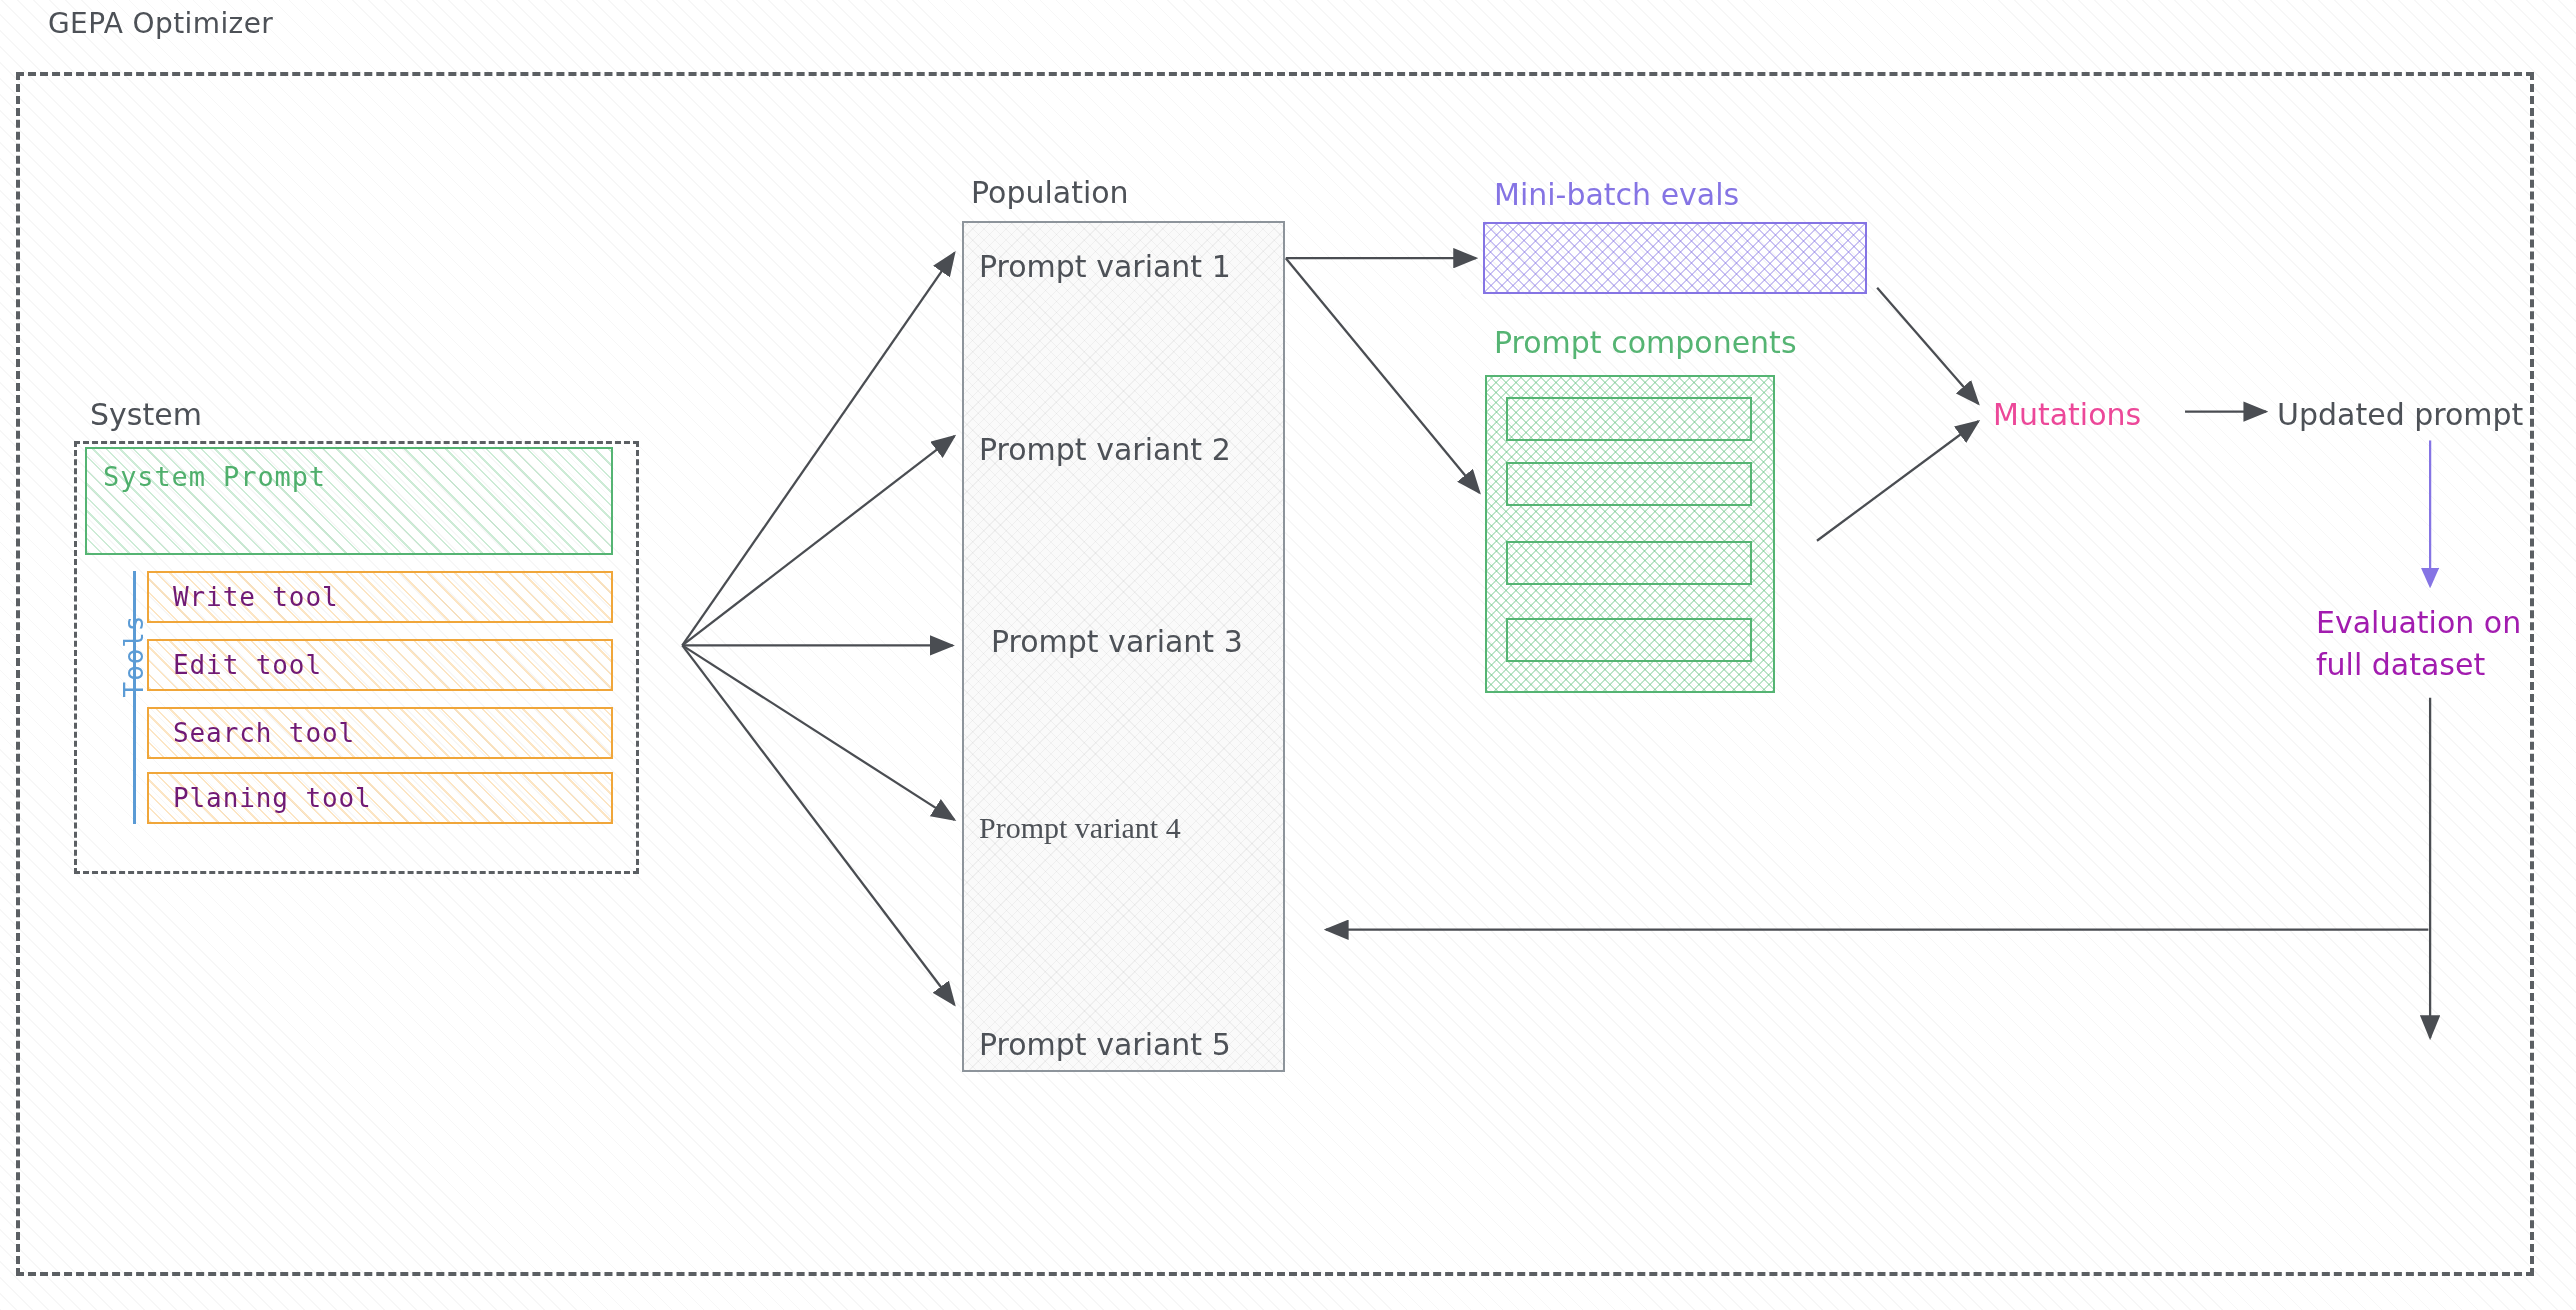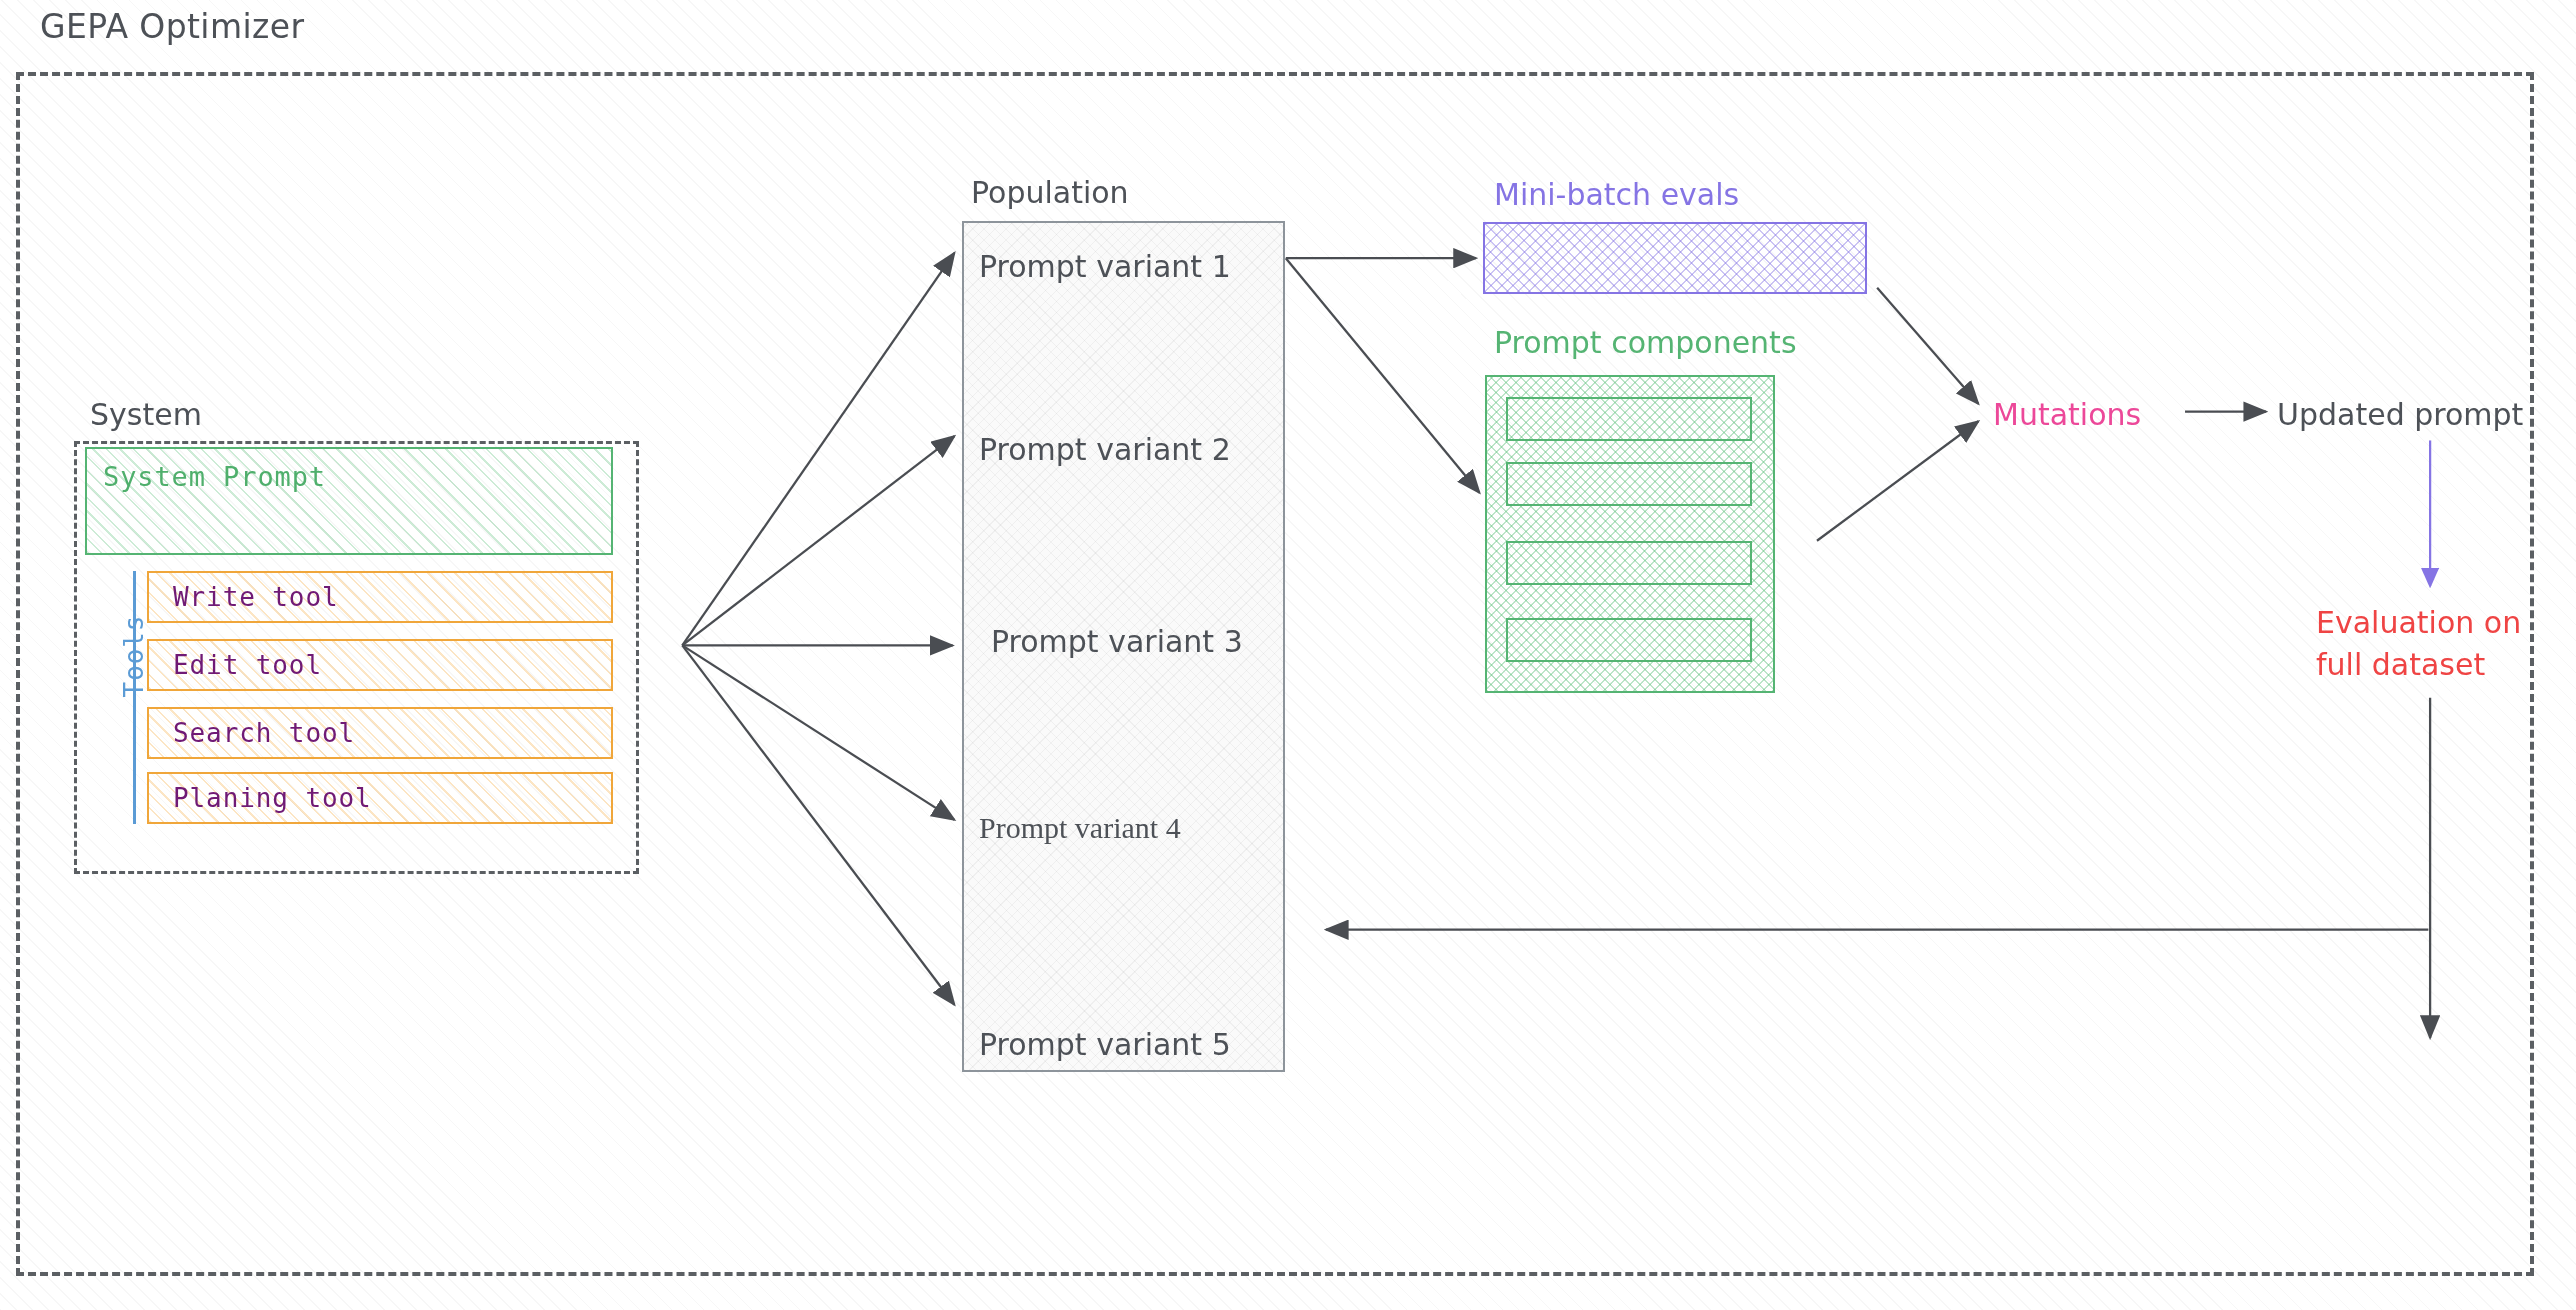--- a/index.html
+++ b/index.html
@@ -39,24 +39,24 @@
     position: absolute;
     left: 15.7px;
     top: 72px;
     width: 2518px;
     height: 1204px;
     border: 4.4px dashed #5b5f63;
     box-sizing: border-box;
   }
   #outer-title {
     position: absolute;
-    left: 40px;
+    left: 48px;
     top: 7px;
     font-family: "DejaVu Sans", sans-serif;
-    font-size: 33px;
+    font-size: 28px;
     color: #4d5157;
     letter-spacing: 0.4px;
     white-space: nowrap;
     text-align: center;
   }
 
   
   #agent-label {
     position: absolute;
     left: 90px;
@@ -257,21 +257,21 @@
     font-size: 30px;
     color: #4d5157;
     white-space: nowrap;
   }
   #evaluation-label {
     position: absolute;
     left: 2316px;
     top: 602px;
     font-size: 30px;
     line-height: 42px;
-    color: #ef4444;
+    color: #a21caf;
     white-space: nowrap;
   }
   #discarded-label {
     position: absolute;
     left: 2333px;
     top: 1064px;
     font-size: 30px;
     line-height: 42px;
     color: #4d5157;
     white-space: nowrap;

